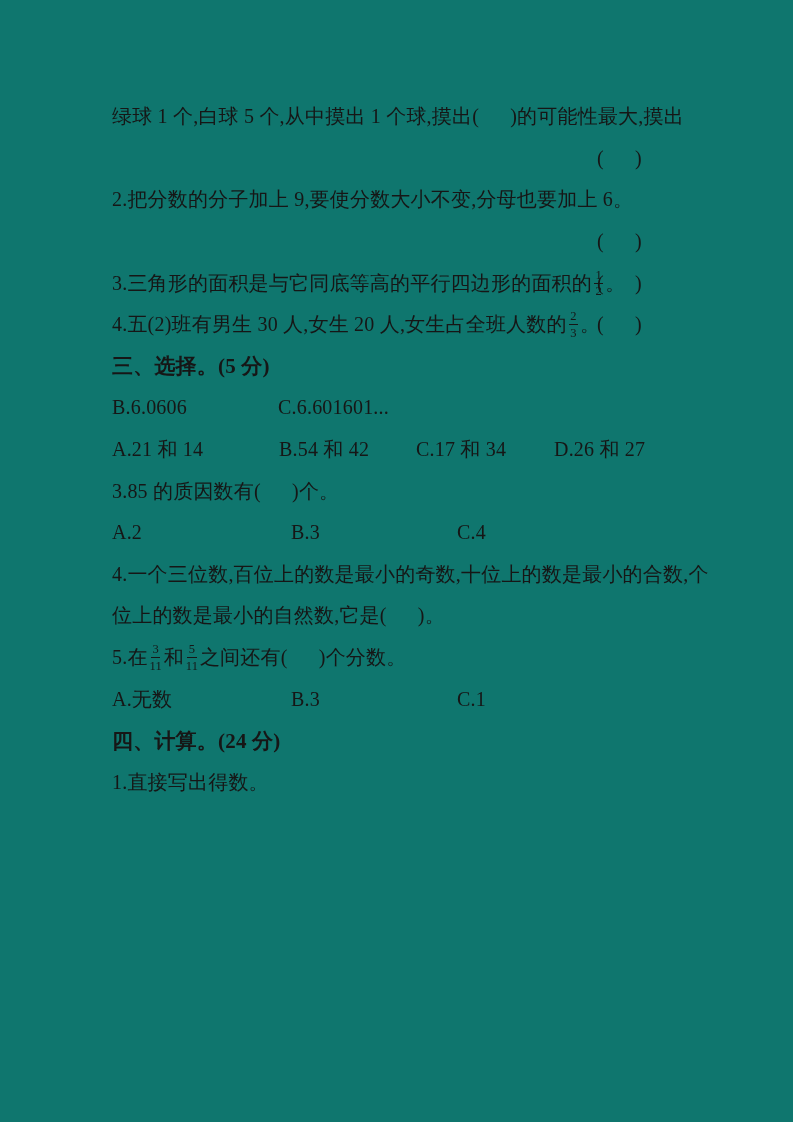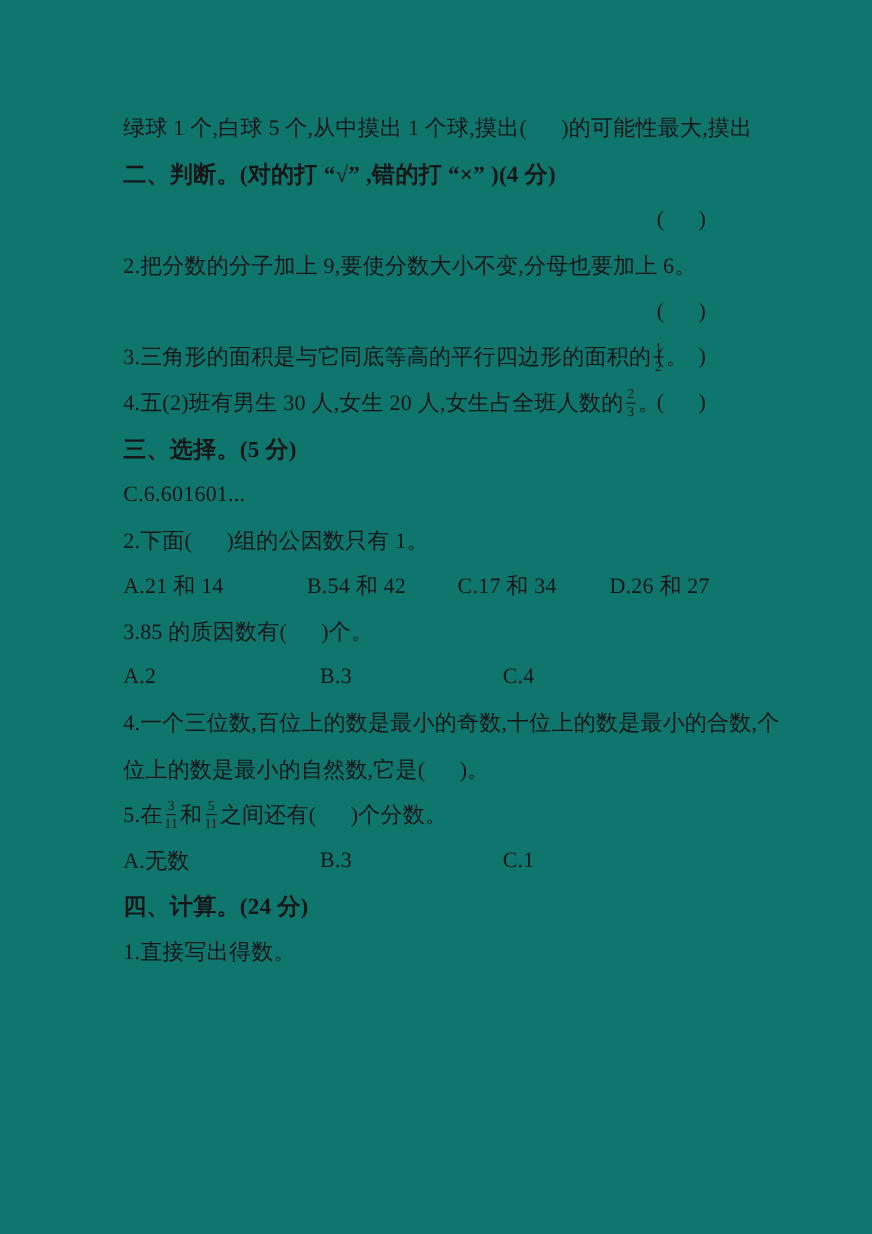--- a/index.html
+++ b/index.html
@@ -34,23 +34,20 @@
 </style>
 </head>
 <body>
 
 <div class="page">
 
   <div class="line">
     <span>绿球 1 个,白球 5 个,从中摸出 1 个球,摸出(      )的可能性最大,摸出</span>
   </div>
 
-  <div class="line hdr">
-    <span>二、判断。(对的打 “√” ,错的打 “×” )(4 分)</span>
-  </div>
 
   <div class="line">
     <span class="blank">(      )</span>
   </div>
 
   <div class="line">
     <span>2.把分数的分子加上 9,要使分数大小不变,分母也要加上 6。</span>
   </div>
   <div class="line">
     <span class="blank">(      )</span>
@@ -74,26 +71,24 @@
     </span>
     <span>。</span>
     <span class="blank">(      )</span>
   </div>
 
   <div class="line hdr">
     <span>三、选择。(5 分)</span>
   </div>
 
   <div class="line opt3">
+    <span class="o2">B.6.0606</span>
     <span class="o3">C.6.601601...</span>
   </div>
 
-  <div class="line">
-    <span>2.下面(      )组的公因数只有 1。</span>
-  </div>
   <div class="line opt4">
     <span class="o1">A.21 和 14</span>
     <span class="o2">B.54 和 42</span>
     <span class="o3">C.17 和 34</span>
     <span class="o4">D.26 和 27</span>
   </div>
 
   <div class="line">
     <span>3.85 的质因数有(      )个。</span>
   </div>

